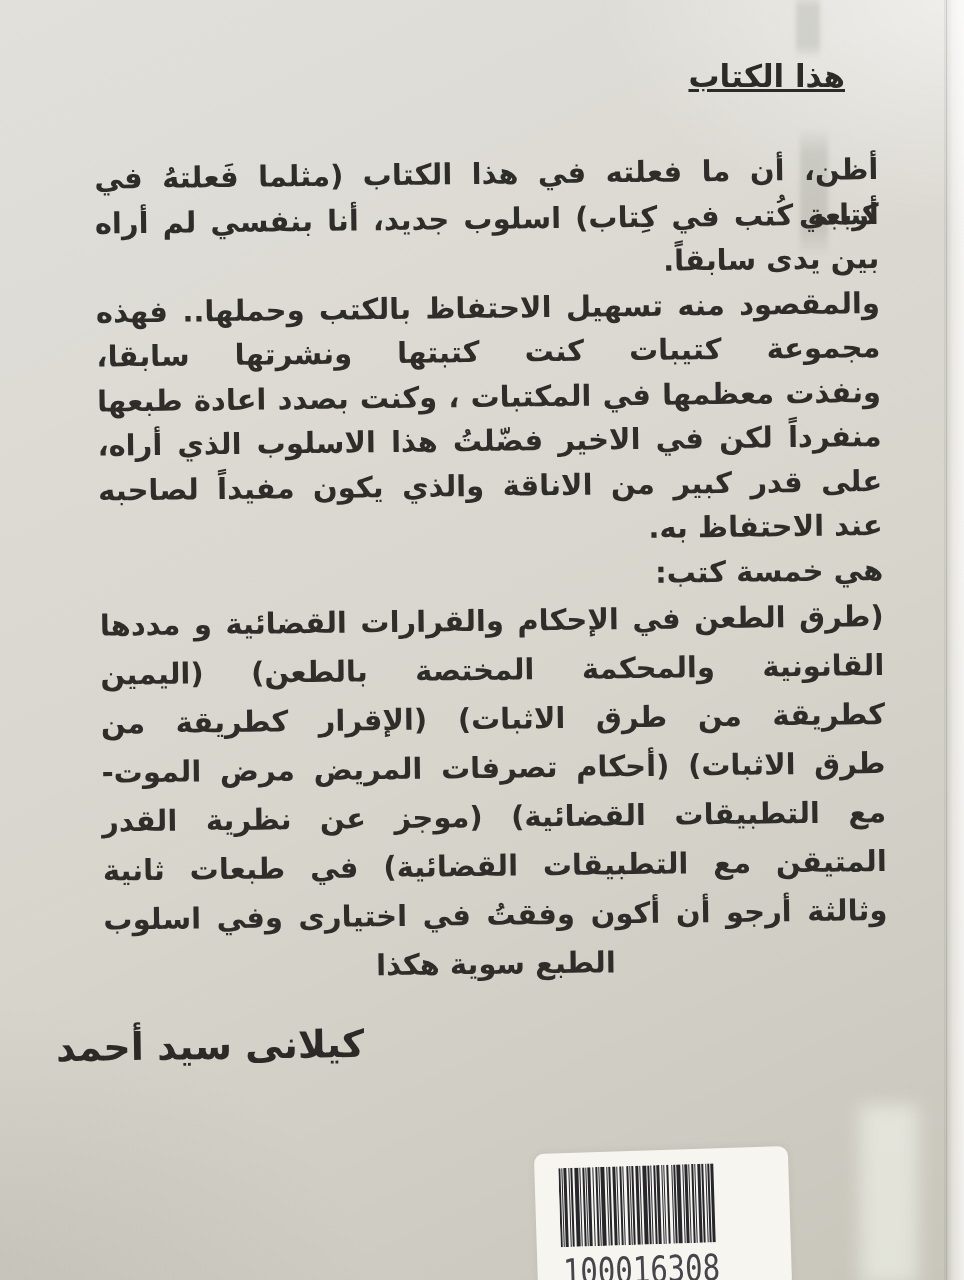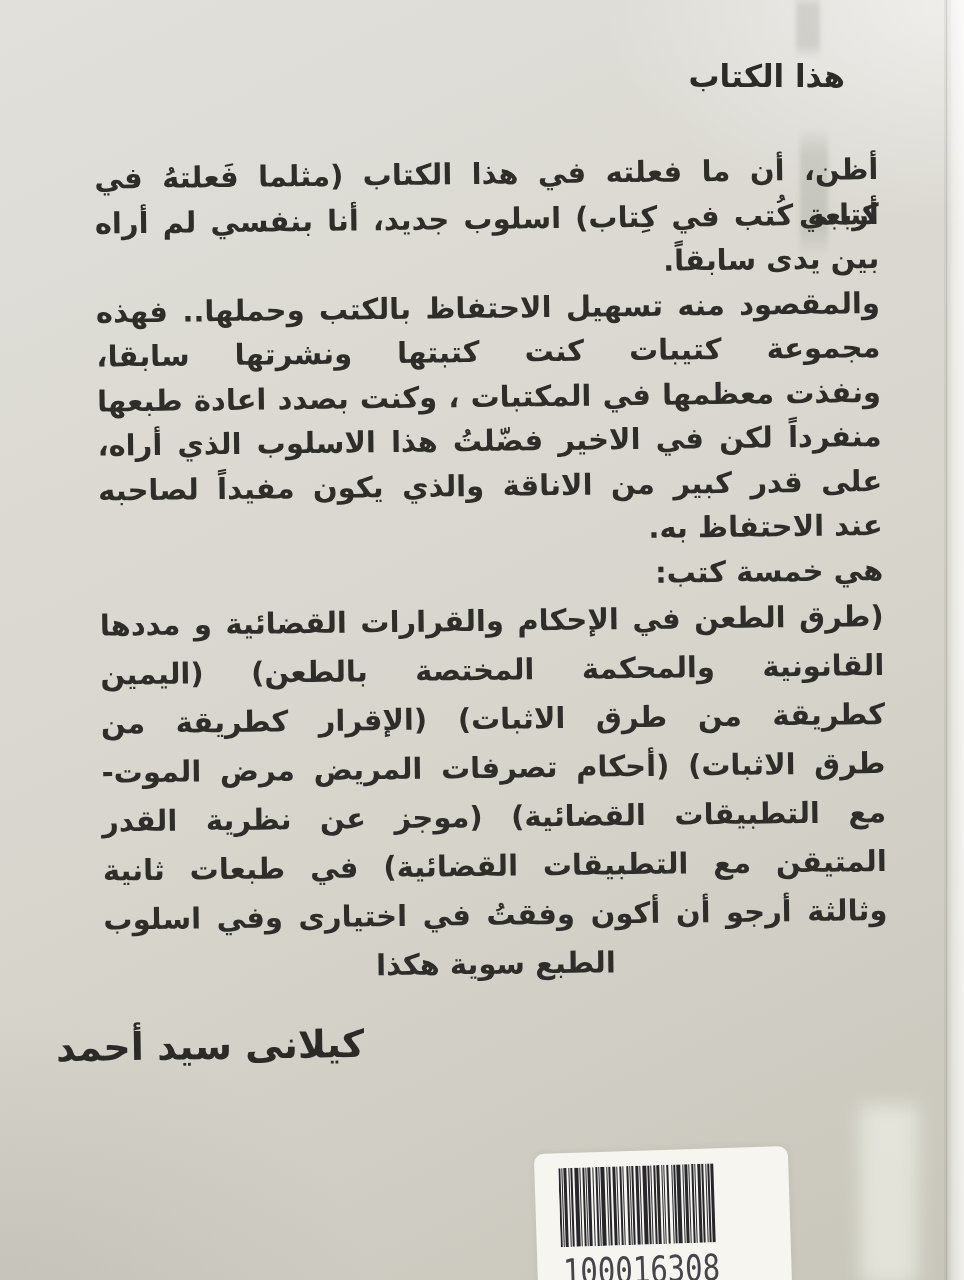--- a/index.html
+++ b/index.html
@@ -38,20 +38,21 @@
   .shade-bl {
     position: absolute; left: -40px; bottom: -40px; width: 420px; height: 320px;
     background: radial-gradient(ellipse at 0% 100%, rgba(95,95,85,0.12), rgba(95,95,85,0) 70%);
   }
 
   .page-title {
     position: absolute; top: 58px; right: 119px;
     direction: rtl;
     font-size: 31px; font-weight: bold; color: #2c2b28;
     letter-spacing: 0.5px;
+    text-decoration: underline;
   }
 
   .body-text {
     position: absolute; top: 147px; right: 86px; width: 784px;
     direction: rtl;
     color: #2e2d2a;
     font-weight: bold;
     font-size: 29px;
     transform: rotate(-0.7deg);
     transform-origin: 100% 0;

